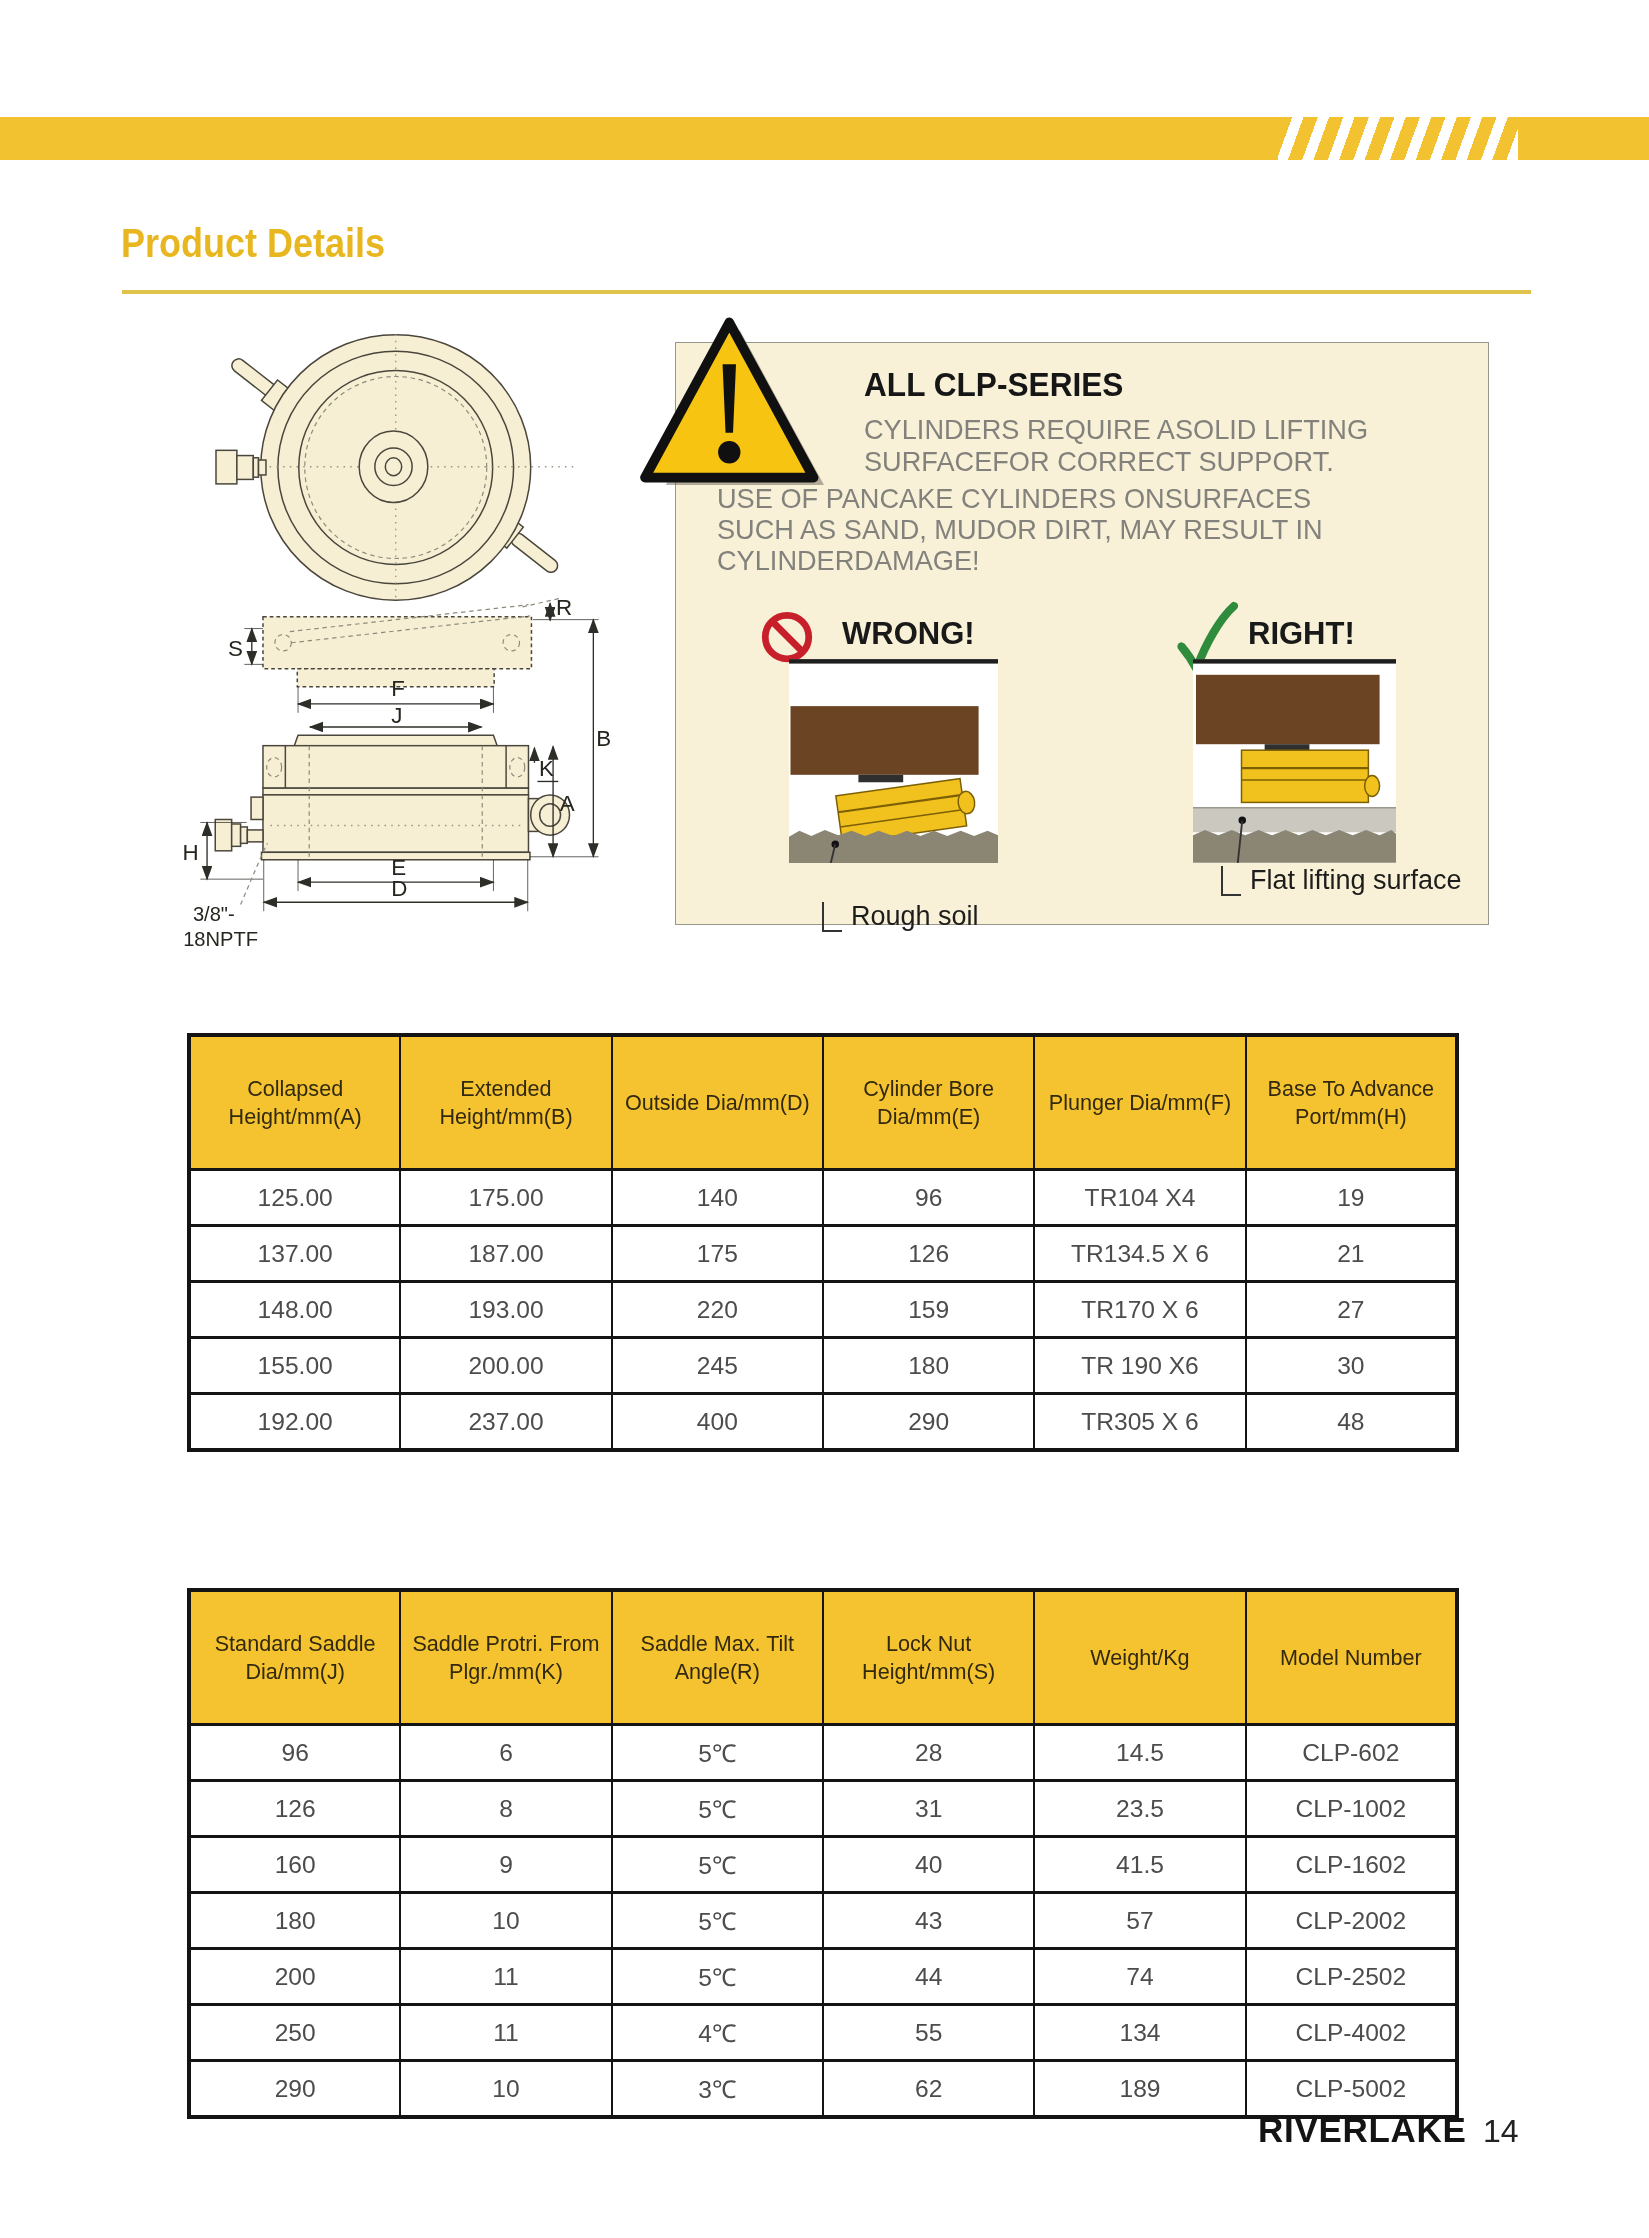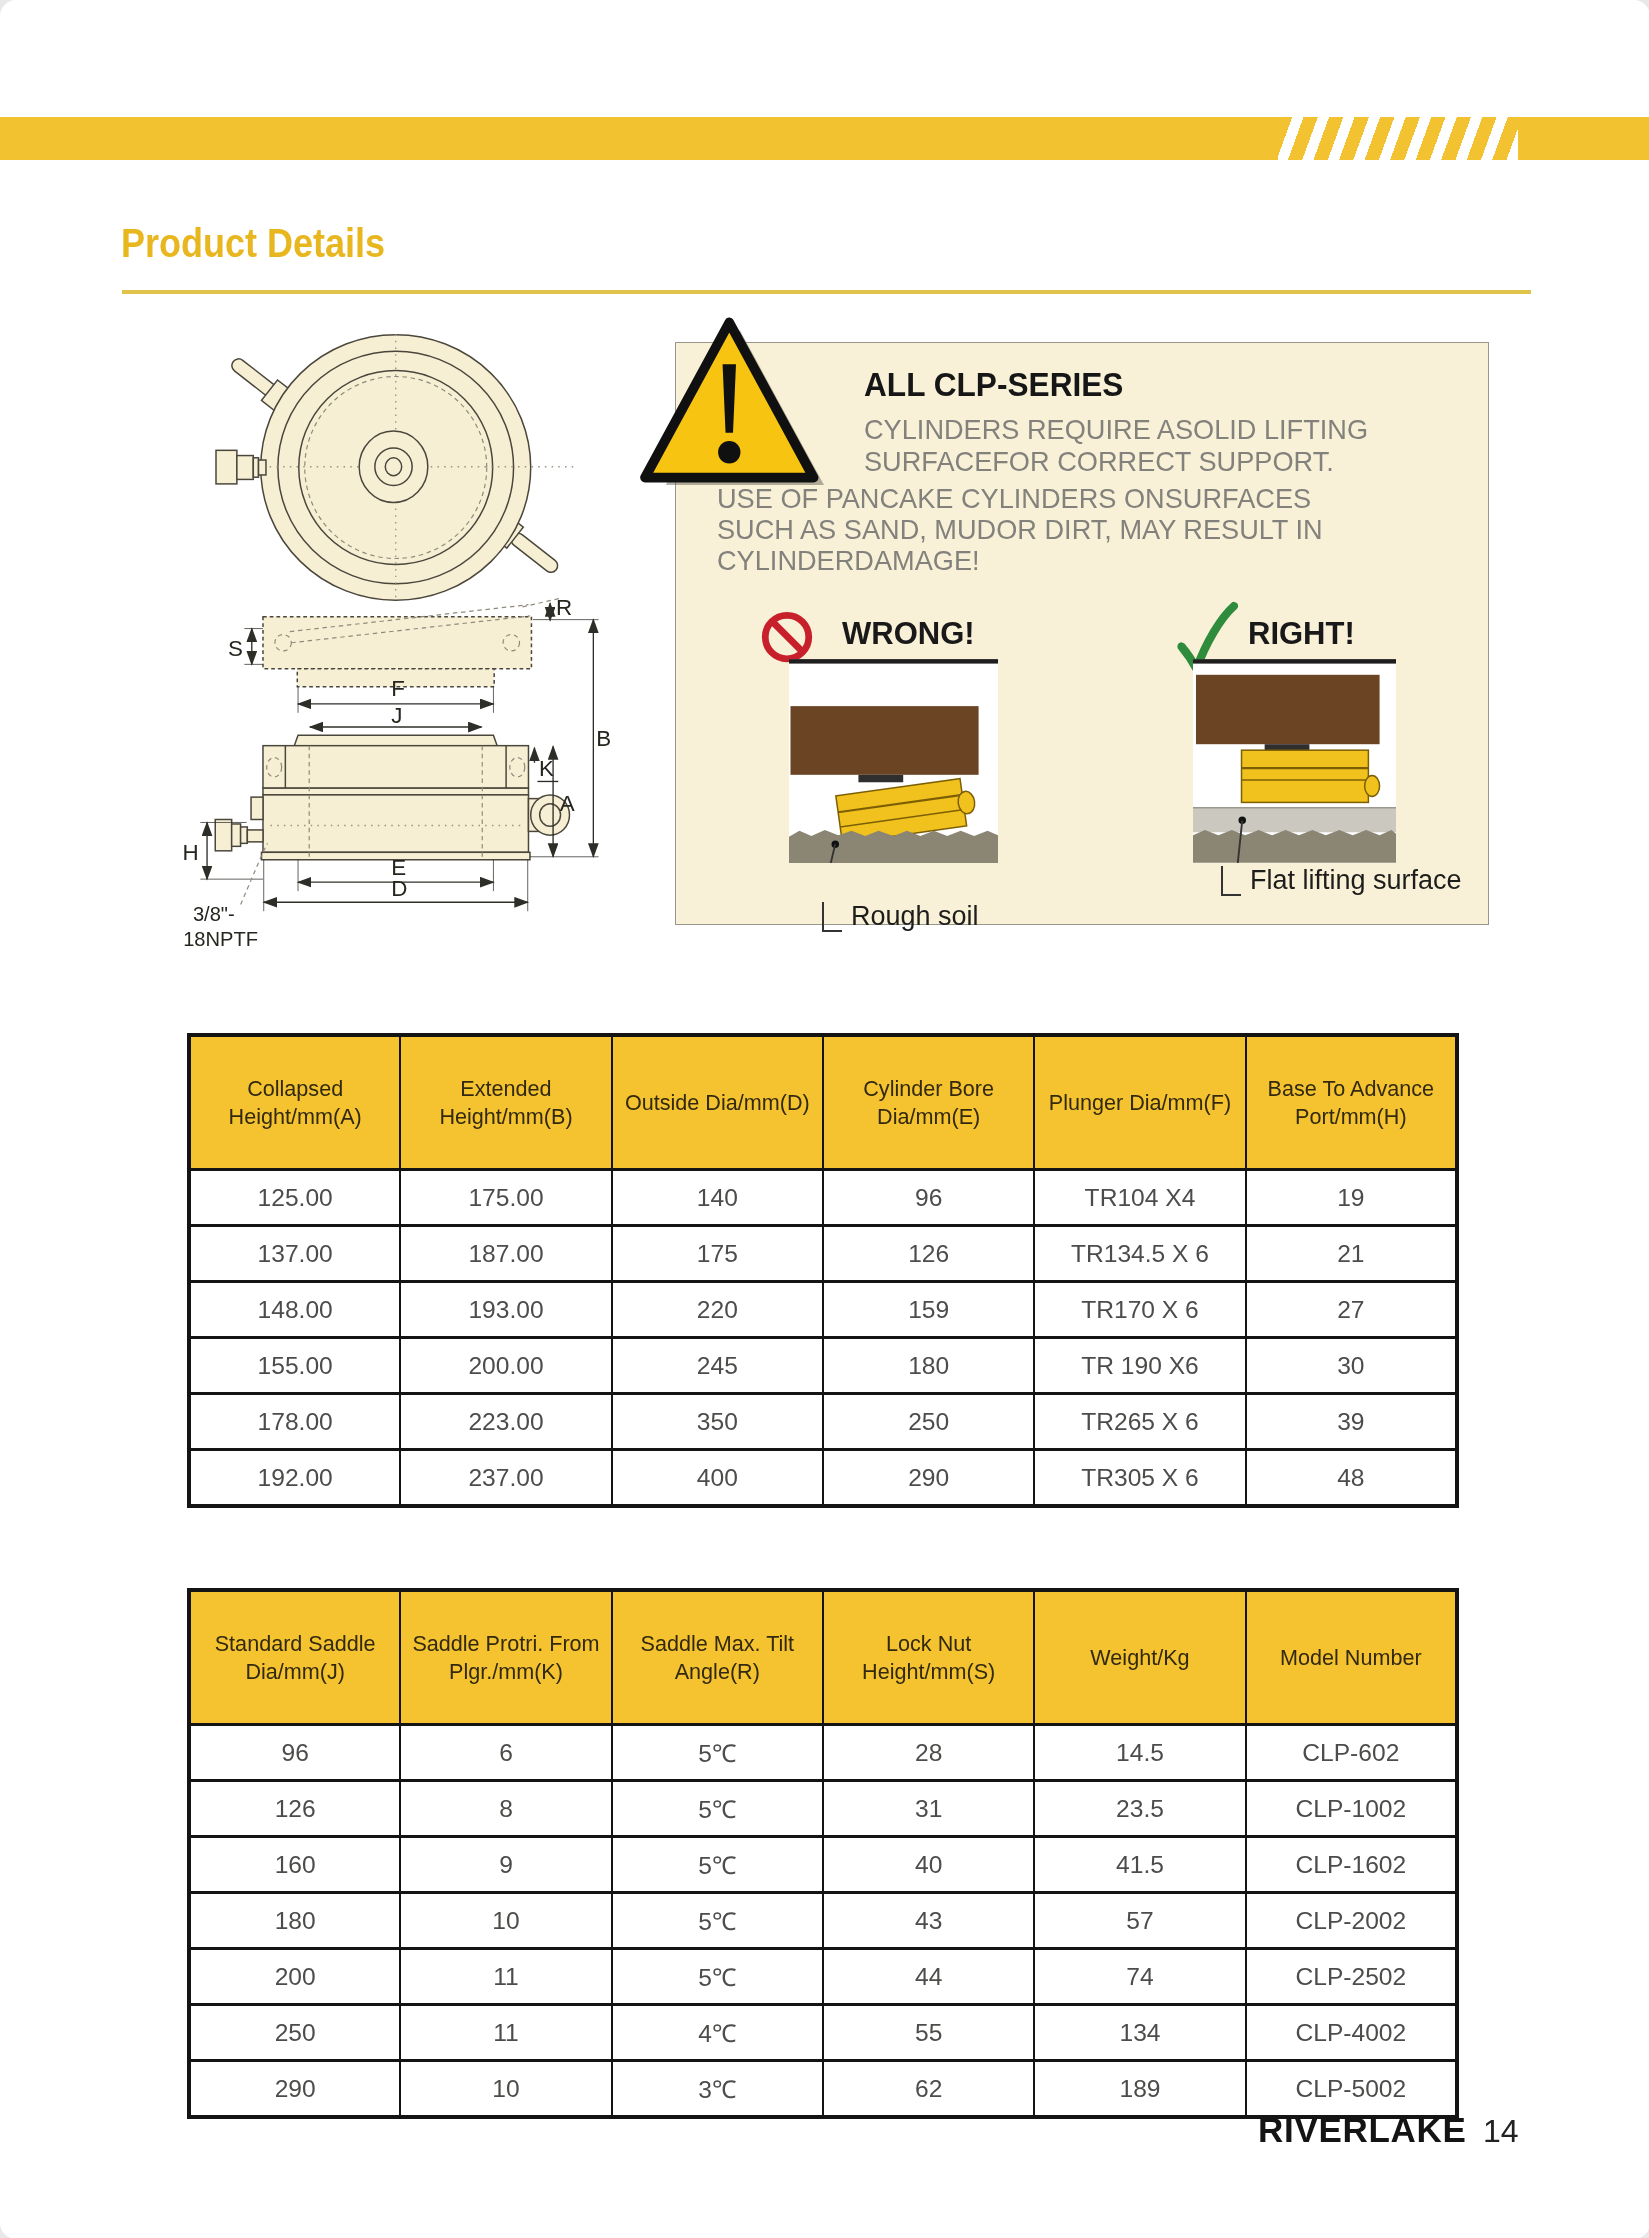--- a/index.html
+++ b/index.html
@@ -1,17 +1,17 @@
 <!DOCTYPE html>
 <html style="font-size:12px"><head>
 <meta charset="utf-8">
 <style>
   html,body{margin:0;padding:0;background:#e8e8e8;}
   .page{position:relative;width:1650px;height:2239px;background:#ffffff;
-        font-family:"Liberation Sans", sans-serif;overflow:hidden;border-radius:16px;}
+        font-family:"Liberation Sans", sans-serif;overflow:hidden;}
 
   
   .topbar{position:absolute;left:0;top:117px;width:1650px;height:43px;background:#F2C230;}
   .topbar-stripes{position:absolute;left:1278px;top:0;width:240px;height:43px;
         background:repeating-linear-gradient(110deg,#F2C230 0 13.4px,#ffffff 13.4px 24px);}
 
   
   .page-title{position:absolute;left:121px;top:221px;font-size:40px;font-weight:bold;
         color:#E8B61E;transform:scaleX(0.9);transform-origin:left;white-space:nowrap;}
   .title-rule{position:absolute;left:122px;top:290px;width:1409px;height:3.7px;background:#E0C34A;}
@@ -305,28 +305,20 @@
         </tr>
         <tr>
           <td>155.00</td>
           <td>200.00</td>
           <td>245</td>
           <td>180</td>
           <td>TR 190 X6</td>
           <td>30</td>
         </tr>
         <tr>
-          <td>178.00</td>
-          <td>223.00</td>
-          <td>350</td>
-          <td>250</td>
-          <td>TR265 X 6</td>
-          <td>39</td>
-        </tr>
-        <tr>
           <td>192.00</td>
           <td>237.00</td>
           <td>400</td>
           <td>290</td>
           <td>TR305 X 6</td>
           <td>48</td>
         </tr>
       </tbody>
   </table>
 

